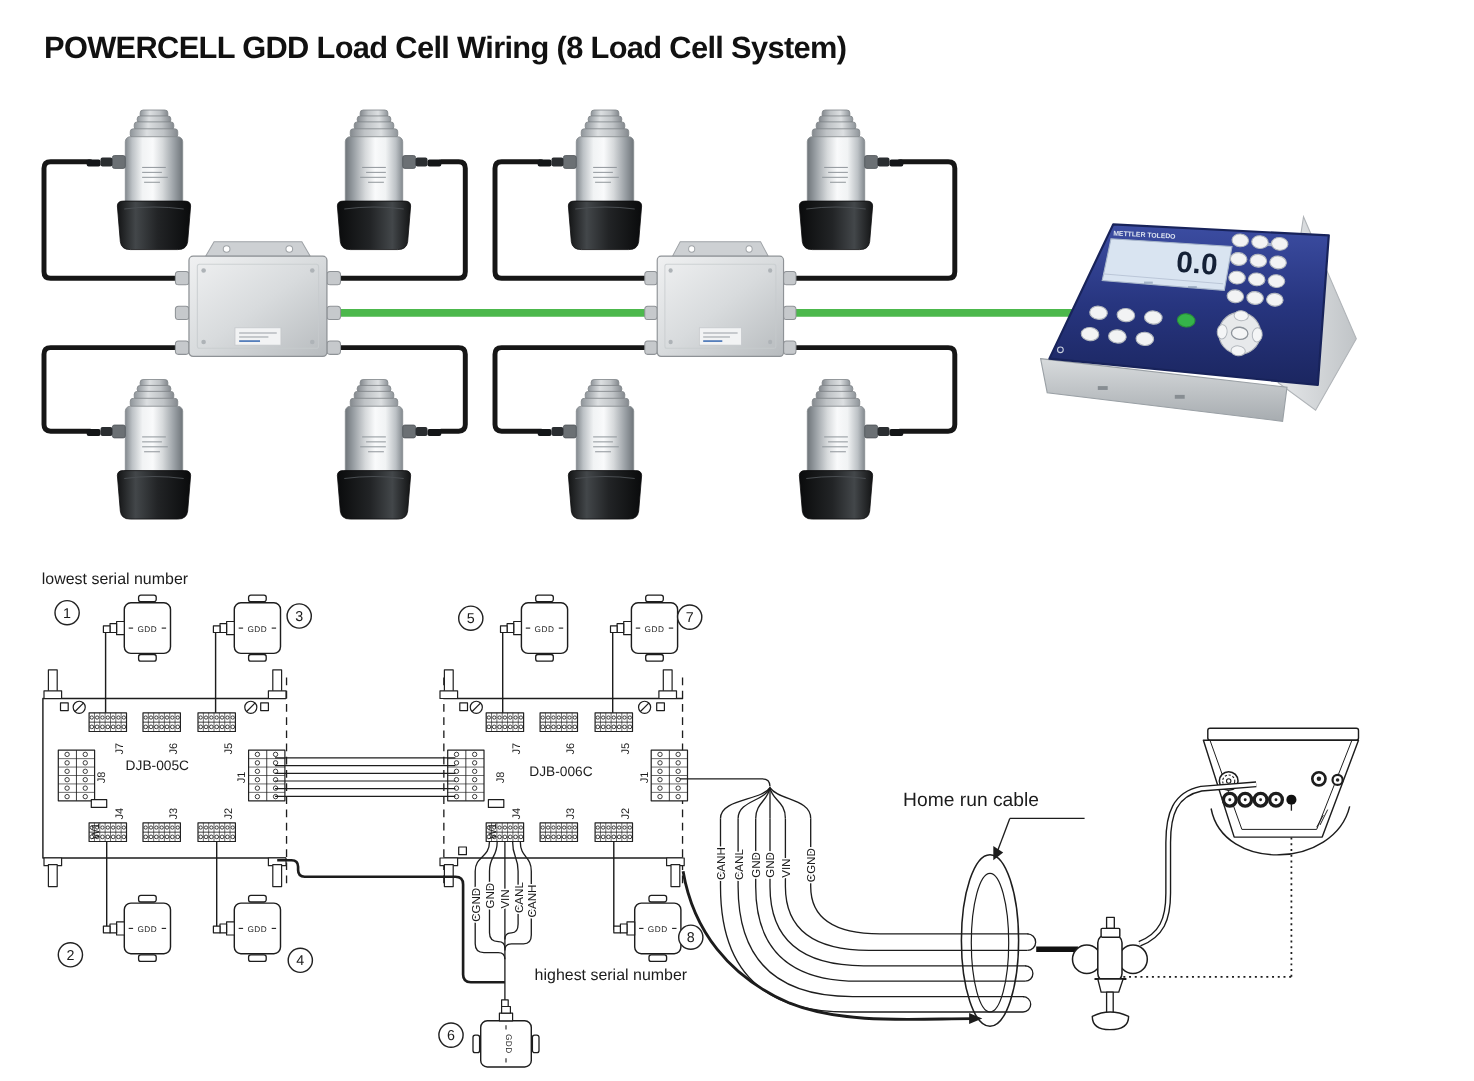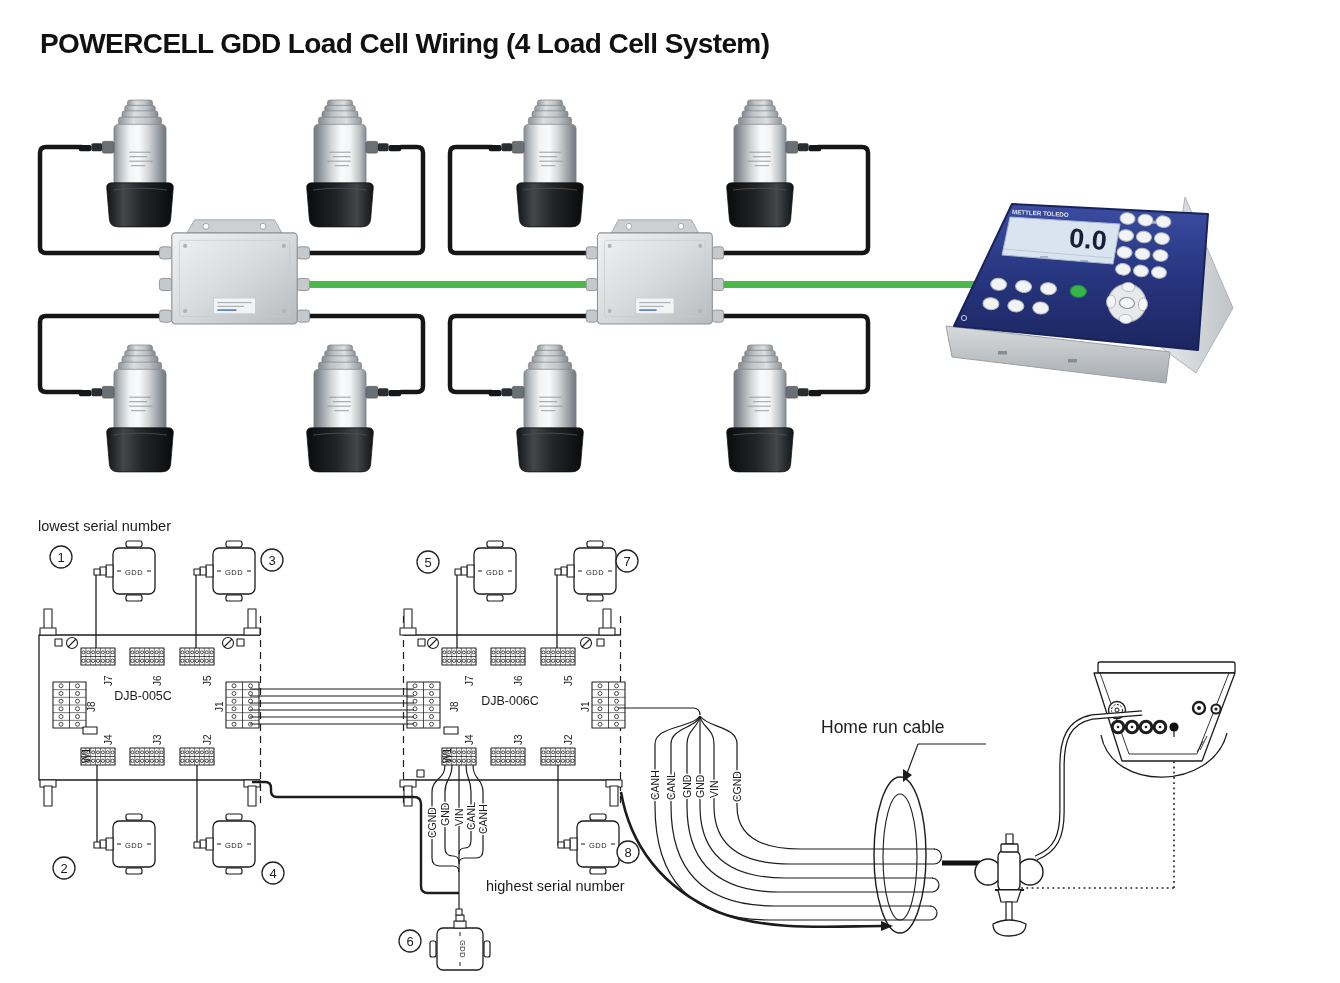--- a/index.html
+++ b/index.html
@@ -7,21 +7,21 @@
         font-family:"Liberation Sans",sans-serif;}
   .title{position:absolute;left:40px;top:28px;margin:0;font-size:28px;font-weight:800;
          letter-spacing:-0.6px;color:#111;white-space:nowrap;}
   svg text{font-family:"Liberation Sans",sans-serif;}
   .halo{paint-order:stroke;stroke:#fff;stroke-width:3px;}
 </style>
 </head>
 <body>
 
 <div class="page">
-  <h1 class="title">POWERCELL GDD Load Cell Wiring (4 Load Cell System)</h1>
+  <h1 class="title">POWERCELL GDD Load Cell Wiring (8 Load Cell System)</h1>
 
   <svg width="1340" height="983" viewBox="0 0 1340 983">
     <defs>
       <linearGradient id="chromeG" x1="0" y1="0" x2="1" y2="0">
         <stop offset="0" stop-color="#83898e"></stop>
           <stop offset="0.12" stop-color="#bcc1c5"></stop>
         <stop offset="0.3" stop-color="#f1f3f4"></stop>
           <stop offset="0.48" stop-color="#f9fafb"></stop>
         <stop offset="0.65" stop-color="#d6d9db"></stop>
           <stop offset="0.85" stop-color="#9aa0a5"></stop>

